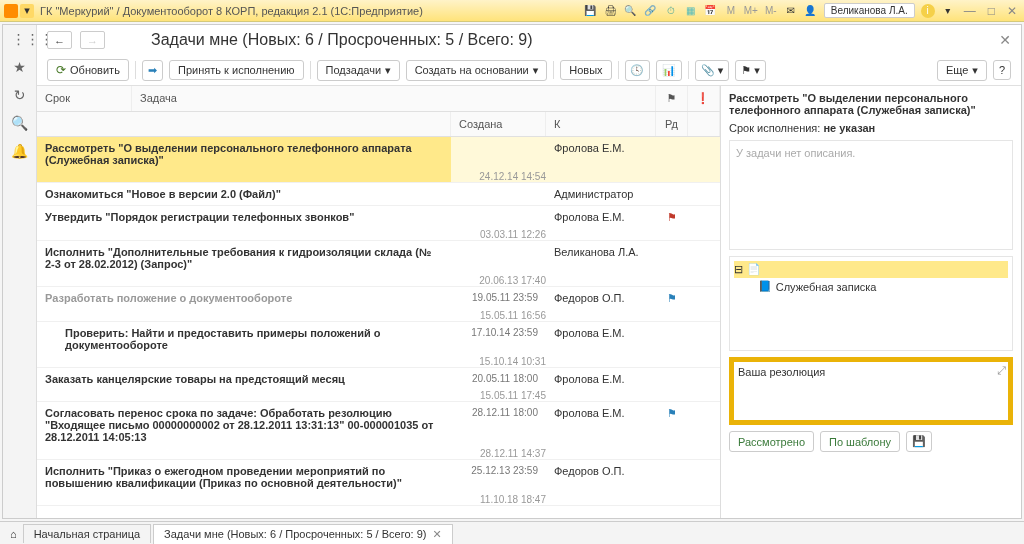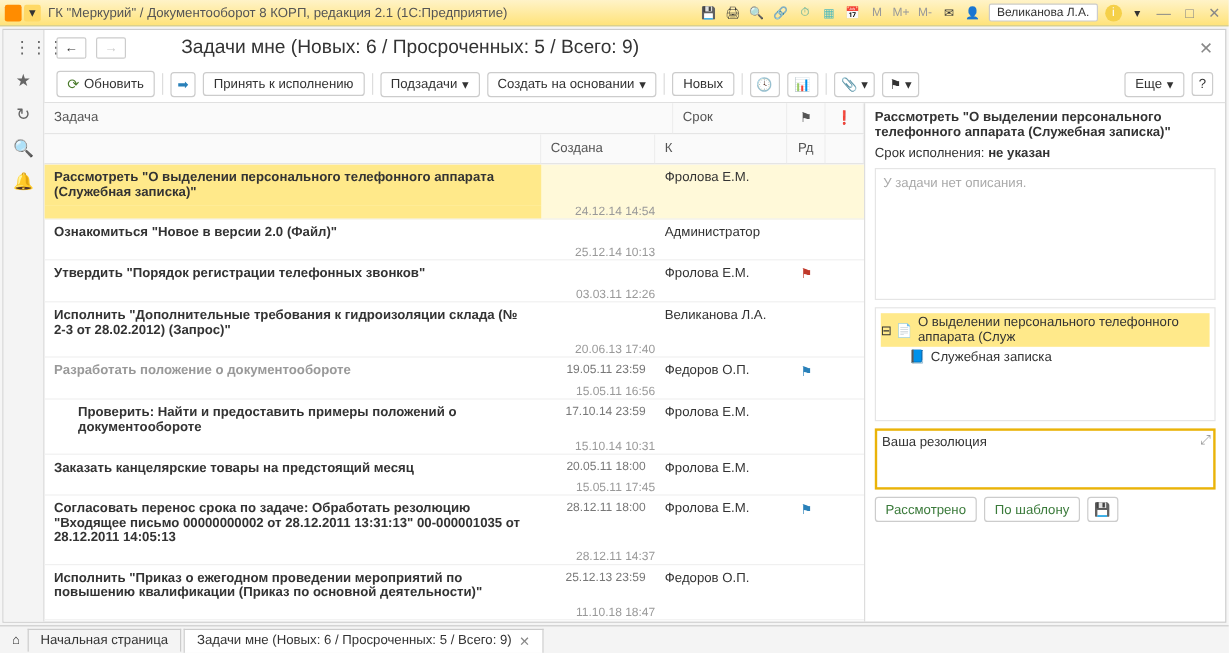--- a/index.html
+++ b/index.html
@@ -48,21 +48,21 @@
 .sub2{display:flex;font-size:10px;color:#999}
 .sub2 .c.date{color:#999}
 .flag-red{color:#c0392b}
 .flag-blue{color:#2980b9}
 .detail{width:300px;display:flex;flex-direction:column;padding:6px 8px;gap:6px}
 .d-title{font-weight:bold;font-size:11px}
 .d-desc{color:#999;font-size:10px;border:1px solid #e5e5e5;padding:6px;height:110px}
 .d-tree{border:1px solid #e5e5e5;height:95px;padding:4px;font-size:10px}
 .tree-row{display:flex;align-items:center;gap:4px;padding:2px 0}
 .tree-row.hl{background:#ffe98a}
-.d-res{border:2px solid #eab308;height:51px;padding:4px;color:#aaa;font-size:10px;position:relative}
+.d-res{border:5px solid #eab308;height:68px;padding:4px;color:#aaa;font-size:10px;position:relative}
 .d-res-exp{position:absolute;right:2px;top:2px;color:#999}
 .d-actions{display:flex;gap:6px}
 .tabs{display:flex;align-items:center;height:24px;background:#f4f4f4;border-top:1px solid #ccc;padding:0 6px;gap:2px}
 .tab{padding:3px 10px;border:1px solid #ccc;background:#fff;border-bottom:none;font-size:10px;display:flex;align-items:center;gap:6px}
 .tab.inactive{background:#f4f4f4}
 .tab-x{color:#888;cursor:pointer}
 </style>
 </head>
 <body>
 
@@ -130,22 +130,22 @@
       <span class="btn sq">📎 ▾</span>
       <span class="btn sq">⚑ ▾</span>
       <span style="flex:1"></span>
       <span class="btn"><span>Еще</span> ▾</span>
       <span class="btn sq">?</span>
     </div>
 
     <div class="content">
       <div class="tablewrap">
         <div class="thead">
+          <div class="th date">Срок</div>
           <div class="th task">Задача</div>
-          <div class="th date">Срок</div>
           <div class="th flag">⚑</div>
           <div class="th flag">❗</div>
         </div>
         <div class="thead" style="font-size:10px;color:#999">
           <div class="th task"></div>
           <div class="th date">Создана</div>
           <div class="th auth">К</div>
           <div class="th flag">Рд</div>
           <div class="th flag"></div>
         </div>
@@ -164,27 +164,20 @@
                 <div class="c auth"></div>
                 <div class="c flag"></div>
                 <div class="c flag"></div>
               </div>
             </div>
             <div class="row">
               <div class="rline">
                 <div class="c task">Ознакомиться "Новое в версии 2.0 (Файл)"</div>
                 <div class="c date"></div>
                 <div class="c auth">Администратор</div>
-                <div class="c flag"></div>
-                <div class="c flag"></div>
-              </div>
-              <div class="sub2">
-                <div class="c task"></div>
-                <div class="c date">25.12.14 10:13</div>
-                <div class="c auth"></div>
                 <div class="c flag"></div>
                 <div class="c flag"></div>
               </div>
             </div>
             <div class="row">
               <div class="rline">
                 <div class="c task">Утвердить "Порядок регистрации телефонных звонков"</div>
                 <div class="c date"></div>
                 <div class="c auth">Фролова Е.М.</div>
                 <div class="c flag"><span class="flag-red">⚑</span></div>
@@ -298,21 +291,20 @@
       </div>
 
       <div class="detail">
         <div class="d-title">Рассмотреть "О выделении персонального телефонного аппарата (Служебная записка)"</div>
         <div><span>Срок исполнения:</span> <b>не указан</b></div>
         <div class="d-desc"><span style="color:#aaa">У задачи нет описания.</span></div>
         <div class="d-tree">
           <div class="tree-row hl">
               <span>⊟</span>
               <span style="color:#3a7">📄</span>
-              <span>О выделении персонального телефонного аппарата (Служ</span>
             </div>
           <div class="tree-row" style="padding-left:24px">
               <span style="color:#2b5797">📘</span>
               <span>Служебная записка</span>
             </div>
         </div>
         <div class="d-res">
           <span>Ваша резолюция</span>
           <span class="d-res-exp">⤢</span>
         </div>

